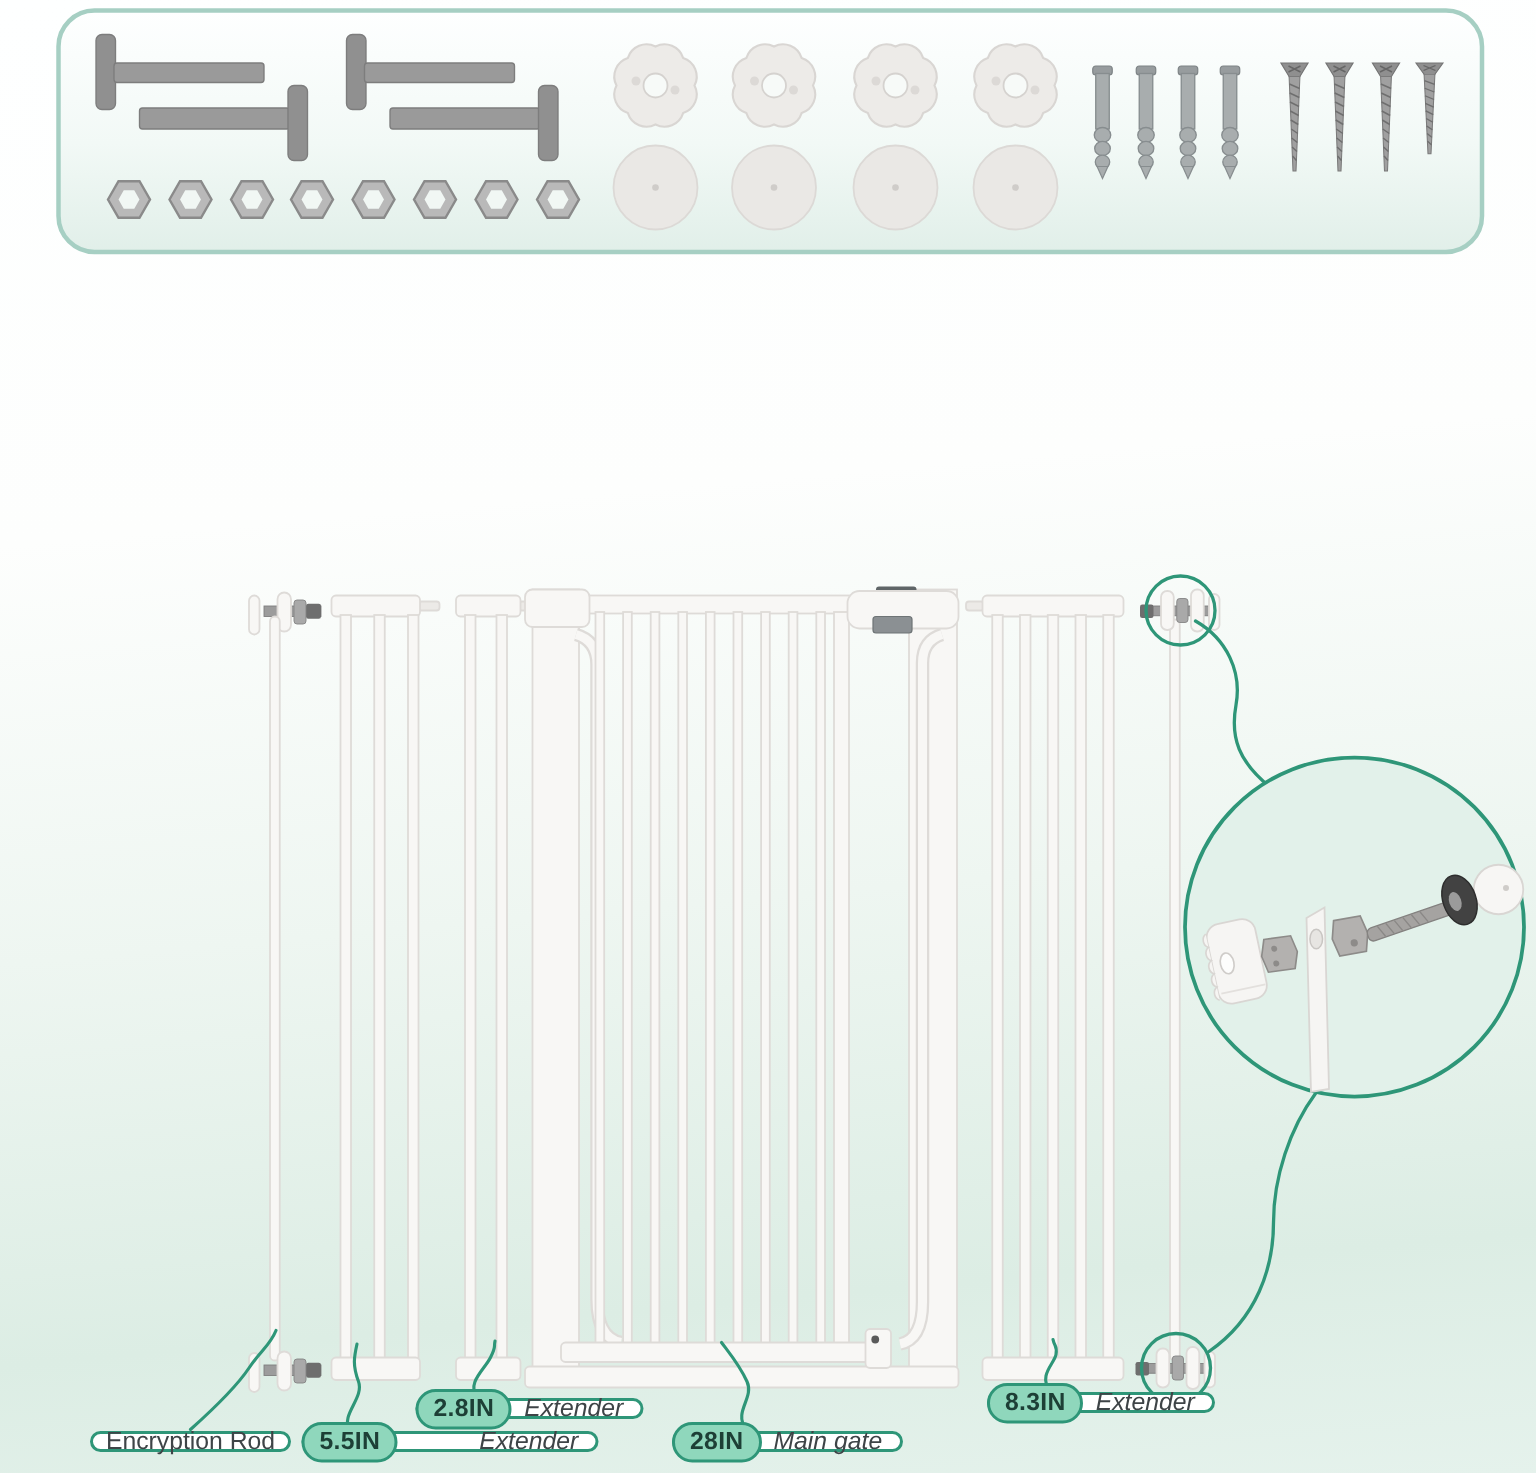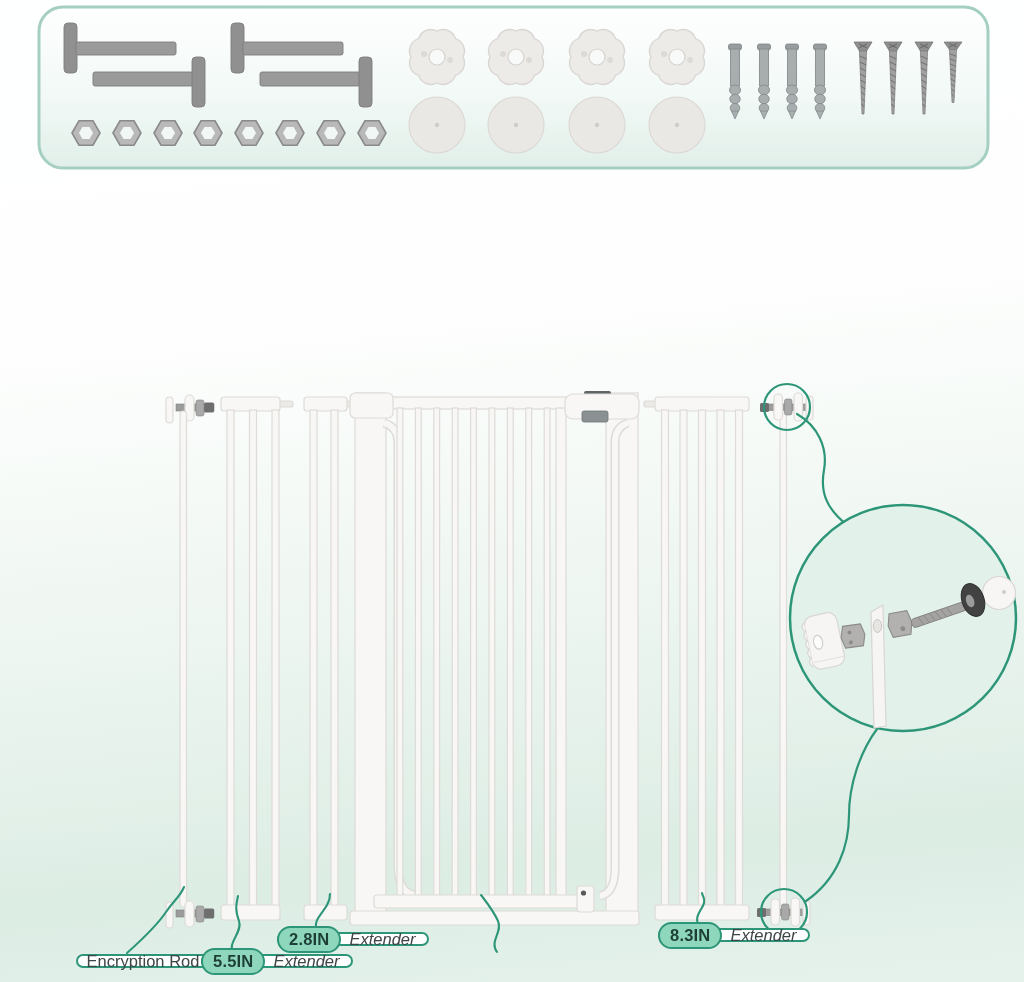--- a/index.html
+++ b/index.html
@@ -278,33 +278,37 @@
 
   <g fill="none" stroke="#2e9678" stroke-width="2.1" stroke-linecap="round">
     <path d="M127 953 C 146 936, 158 924, 166 912 S 180 897, 184 887"></path>
     <path d="M233 953 C 227 943, 243 932, 239 921 S 236 905, 238 896"></path>
     <path d="M318 931 C 311 922, 323 913, 327 905 S 329 899, 330 894"></path>
     <path d="M497 952 C 489 941, 503 932, 498 921 S 487 903, 481 895"></path>
     <path d="M700 927 C 692 917, 703 909, 704 903 S 703 898, 702 893"></path>
   </g>
 </svg>
 
-  <div class="pill" style="left:76px;top:954px;justify-content:center;width:134px;">
+  <div class="pill" style="left:60px;top:954px;justify-content:center;width:134px;">
     <span class="pill-text">Encryption Rod</span>
   </div>
 
-  <div class="pill combo" style="left:201px;top:954px;">
+  <div class="pill combo" style="left:201px;top:954px;gap:46px;">
     <span class="size-seg">5.5IN</span>
     <span class="ext-seg">Extender</span>
   </div>
 
   <div class="pill combo" style="left:277px;top:932px;">
     <span class="size-seg">2.8IN</span>
     <span class="ext-seg">Extender</span>
   </div>
 
+  <div class="pill combo" style="left:448px;top:954px;">
+    <span class="size-seg">28IN</span>
+    <span class="ext-seg">Main gate</span>
+  </div>
 
   <div class="pill combo" style="left:658px;top:928px;">
     <span class="size-seg">8.3IN</span>
     <span class="ext-seg">Extender</span>
   </div>
 
 </div>
 
 </body></html>

